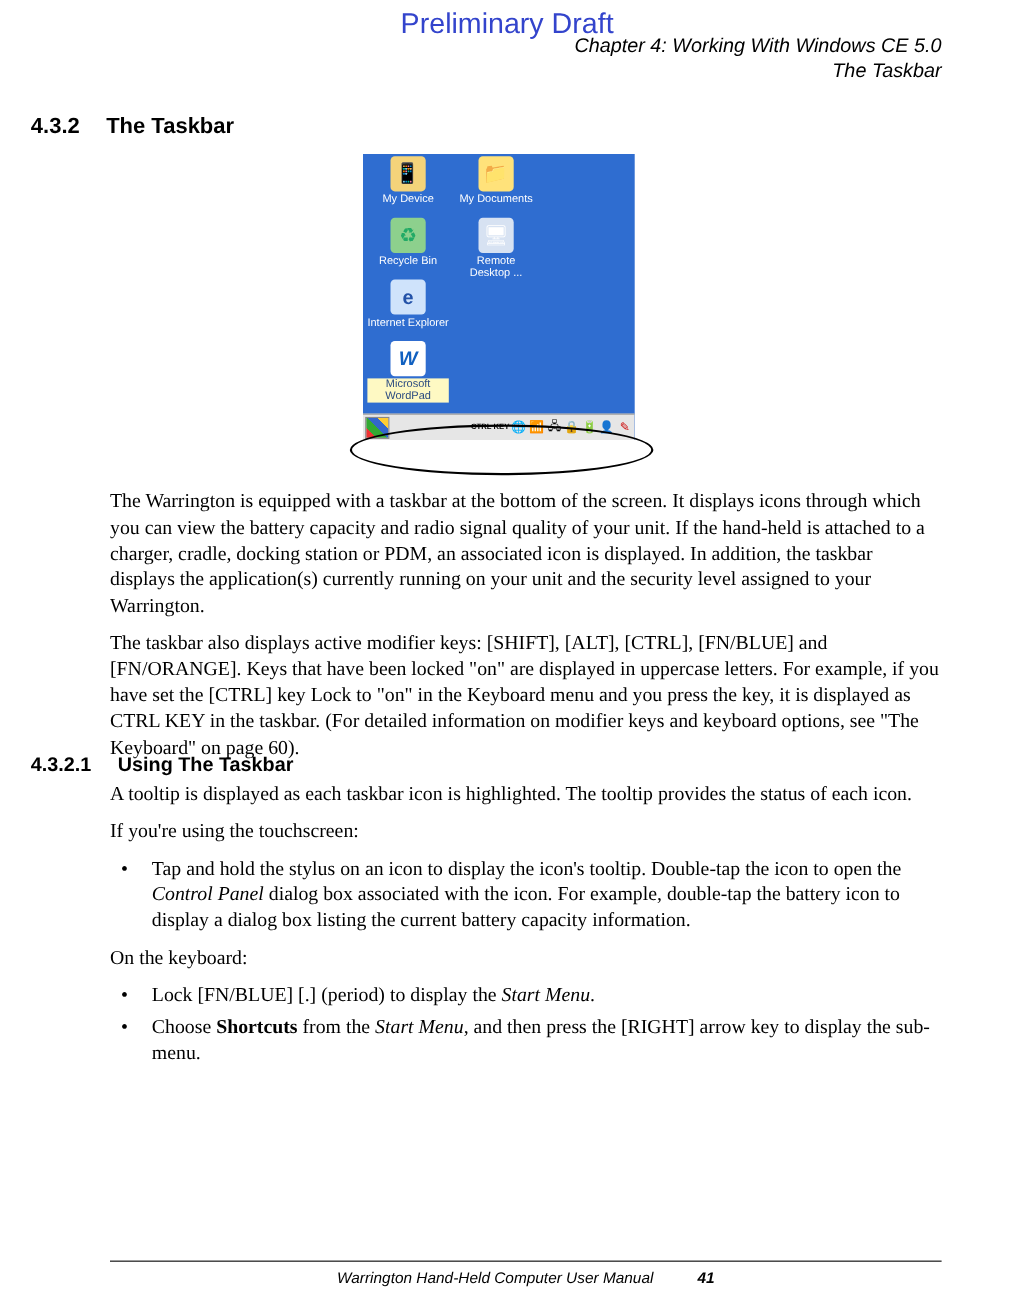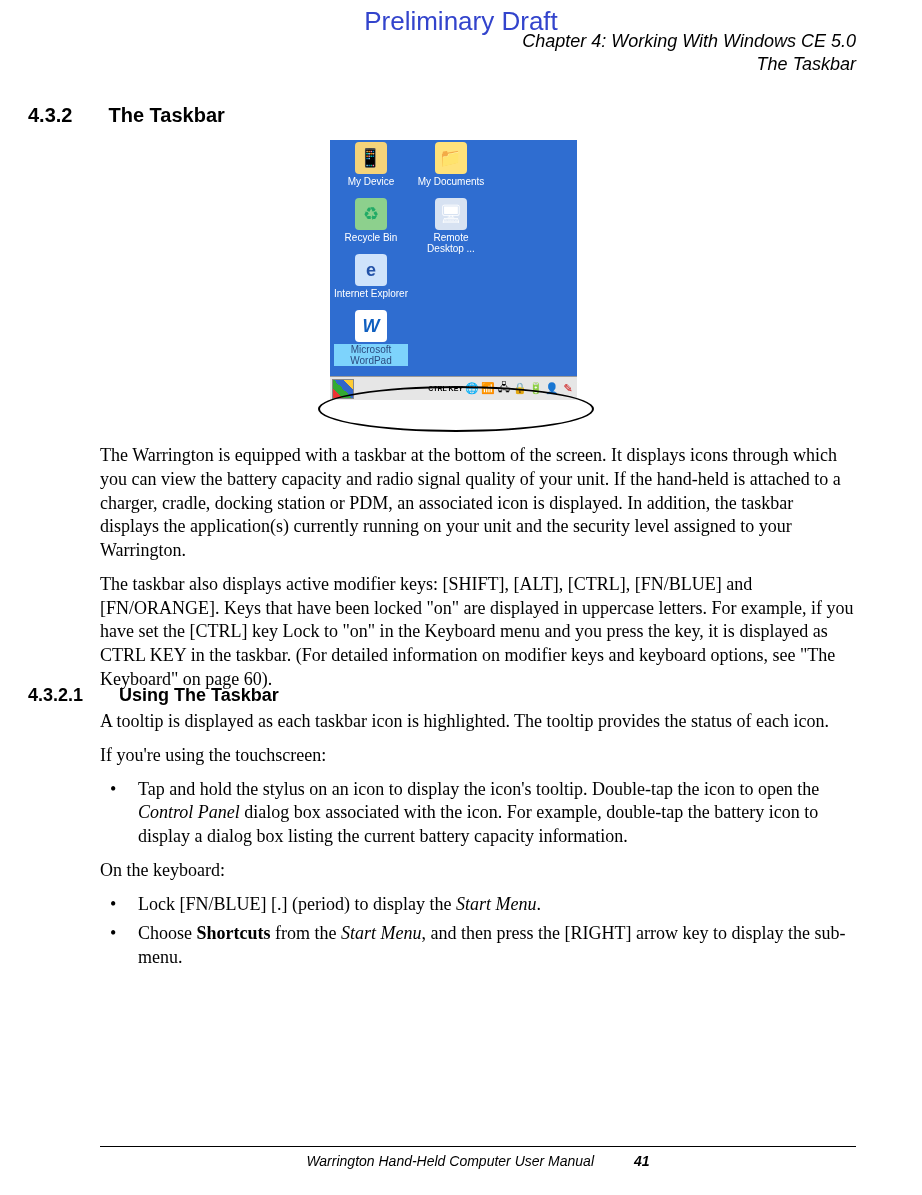--- a/index.html
+++ b/index.html
@@ -38,21 +38,21 @@
     font-family: 'Trebuchet MS', Arial, sans-serif;
     font-style: italic;
     font-size: 18px;
     line-height: 1.25;
   }
   .section-row {
     position: absolute;
     left: 28px;
     display: flex;
     align-items: baseline;
-    gap: 36px;
+    gap: 24px;
     font-family: 'Trebuchet MS', Arial, sans-serif;
     font-weight: bold;
   }
   .sec-432 { top: 104px; font-size: 20px; }
   .sec-4321 { top: 685px; font-size: 18px; }
   .body-text {
     font-size: 18px;
     line-height: 1.32;
     margin: 0 0 10px 0;
     text-align: left;
@@ -123,21 +123,21 @@
   .di-mydocs { top: 2px; left: 84px; }
   .di-mydocs .glyph { background: #ffe27a; }
   .di-recycle { top: 58px; left: 4px; }
   .di-recycle .glyph { background: #8dd08d; color:#2a6; }
   .di-remote { top: 58px; left: 84px; }
   .di-remote .glyph { background: #d7e2f2; }
   .di-ie { top: 114px; left: 4px; }
   .di-ie .glyph { background: #cfe3fb; color:#2352a8; font-weight:bold; }
   .di-wordpad { top: 170px; left: 4px; }
   .di-wordpad .glyph { background:#fff; color:#1060c0; font-style:italic; font-weight:bold; }
-  .di-wordpad .lbl { background:#7dd3fc; color:#2b4b80; display:inline-block; padding:0 16px; }
+  .di-wordpad .lbl { background:#fef9c3; color:#2b4b80; display:inline-block; padding:0 16px; }
   .taskbar {
     position: absolute;
     bottom: 0;
     left: 0;
     width: 247px;
     height: 24px;
     background: #e6e6e6;
     border-top: 1px solid #999;
     display: flex;
     align-items: center;

